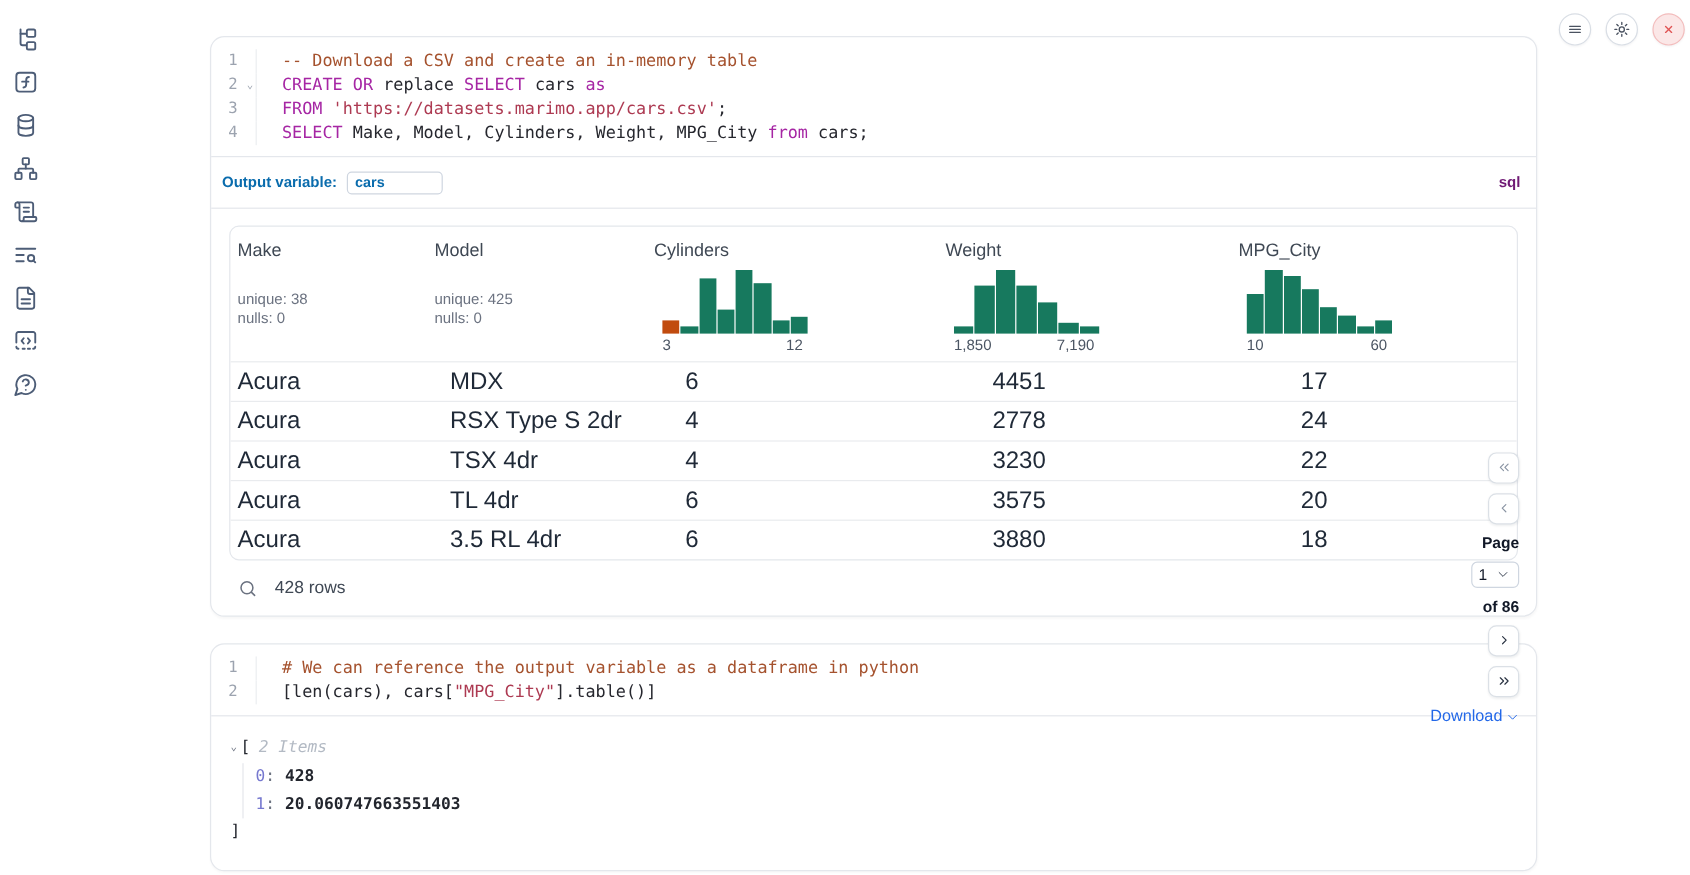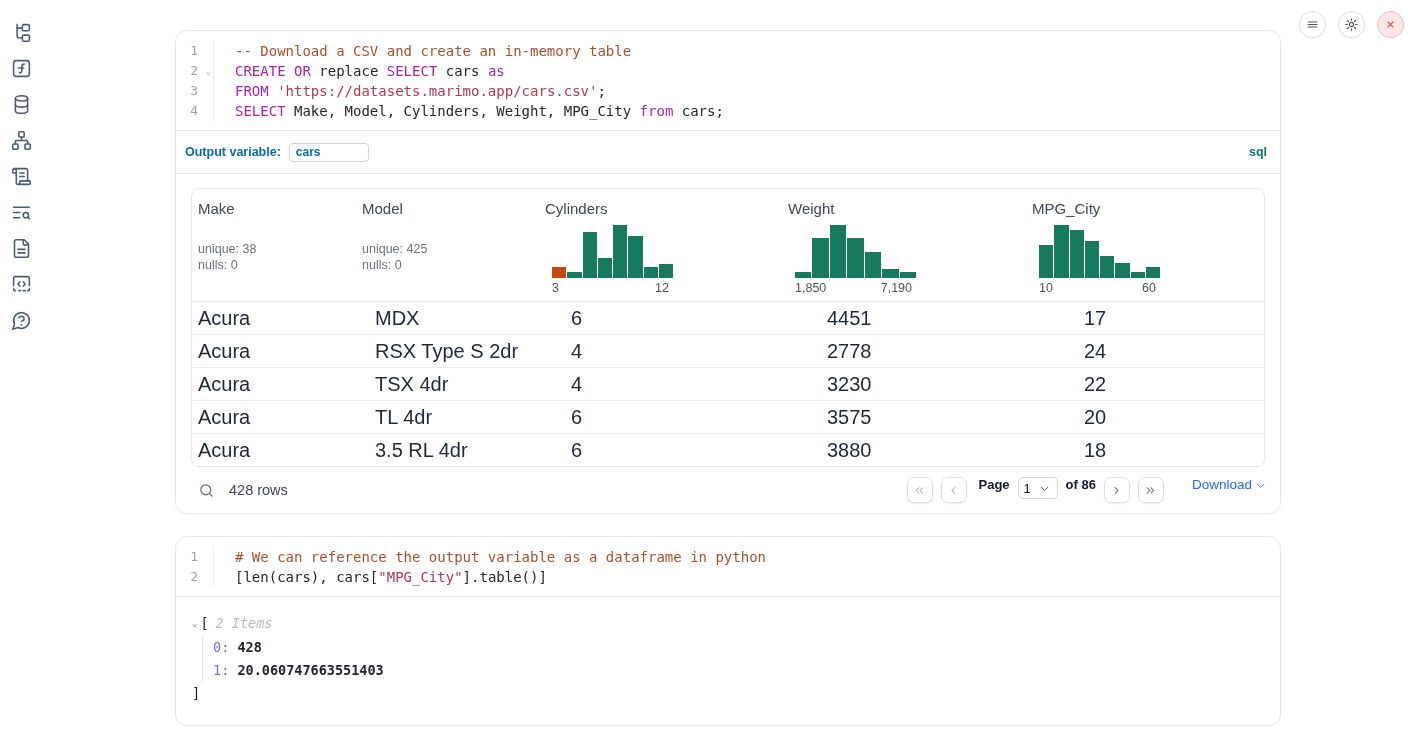--- a/index.html
+++ b/index.html
@@ -59,41 +59,41 @@
     display:flex; align-items:center; gap:8px; height:44px;
     border-top:1px solid #e4e7ec; border-bottom:1px solid #e4e7ec;
     padding:0 13px 0 9px;
   }
   .outvar-label { color:#0a6cad; font-weight:bold; font-size:12.5px; }
   .outvar-input {
     width:80px; height:19px; border:1px solid #cfd6e0; border-radius:4px;
     font-family:"Liberation Sans", sans-serif; font-size:12px; font-weight:bold;
     color:#0a6cad; padding:0 6px; outline:none;
   }
-  .lang-badge { margin-left:auto; color:#0f766e; font-weight:bold; font-size:12.5px; cursor:pointer; }
+  .lang-badge { margin-left:auto; color:#701a75; font-weight:bold; font-size:12.5px; cursor:pointer; }
 
   
   .output-section { padding:14px 15px 0; }
   .data-table { border:1px solid #e4e7ec; border-radius:8px; overflow:hidden; }
   .thead, .trow { display:grid; grid-template-columns:164px 183px 243px 244px 1fr; }
   .th { padding:11px 8px 6px 6px; cursor:pointer; }
   .th-title { font-size:15px; color:#3f4854; }
   .th-stats { margin-top:24px; font-size:12.5px; color:#6b7280; line-height:16px; }
   .histo { margin-top:8px; margin-left:7px; width:121px; }
   .histo-bars { height:53px; display:flex; align-items:flex-end; gap:1px; }
   .histo-bars .bar { flex:1; background:#17795e; }
   .histo-labels { display:flex; justify-content:space-between; font-size:12.5px; color:#4b5563; margin-top:3px; padding-right:4px; }
   .trow { border-top:1px solid #e9ebee; height:33px; align-items:center; font-size:20px; color:#1f2937;gap:13px; }
   .td { padding-left:6px; }
 
   
   .table-footer { display:flex; align-items:center; height:46px; padding:0 14px 0 22px; }
   .table-footer .search-icon { color:#6b7280; display:flex; cursor:pointer; }
   .row-count { margin-left:14px; font-size:14.5px; color:#3f4854; }
-  .pager { margin-left:auto; display:flex; align-items:flex-start; gap:8px; }
+  .pager { margin-left:auto; display:flex; align-items:flex-end; gap:8px;flex-direction:column; }
   .pg-btn {
     width:26px; height:26px; border:1px solid #dbe0e6; border-radius:7px; background:#fff;
     display:flex; align-items:center; justify-content:center;
     box-shadow:0 1px 2px rgba(16,24,40,.07); color:#8a94a3; cursor:pointer;
   }
   .pg-btn.enabled { color:#2a3342; }
   .pg-btn svg { width:13px; height:13px; }
   .page-label { font-size:13px; font-weight:600; color:#111827; margin-left:4px; }
   .page-select {
     height:22px; min-width:40px; border:1px solid #cfd6e0; border-radius:5px;

